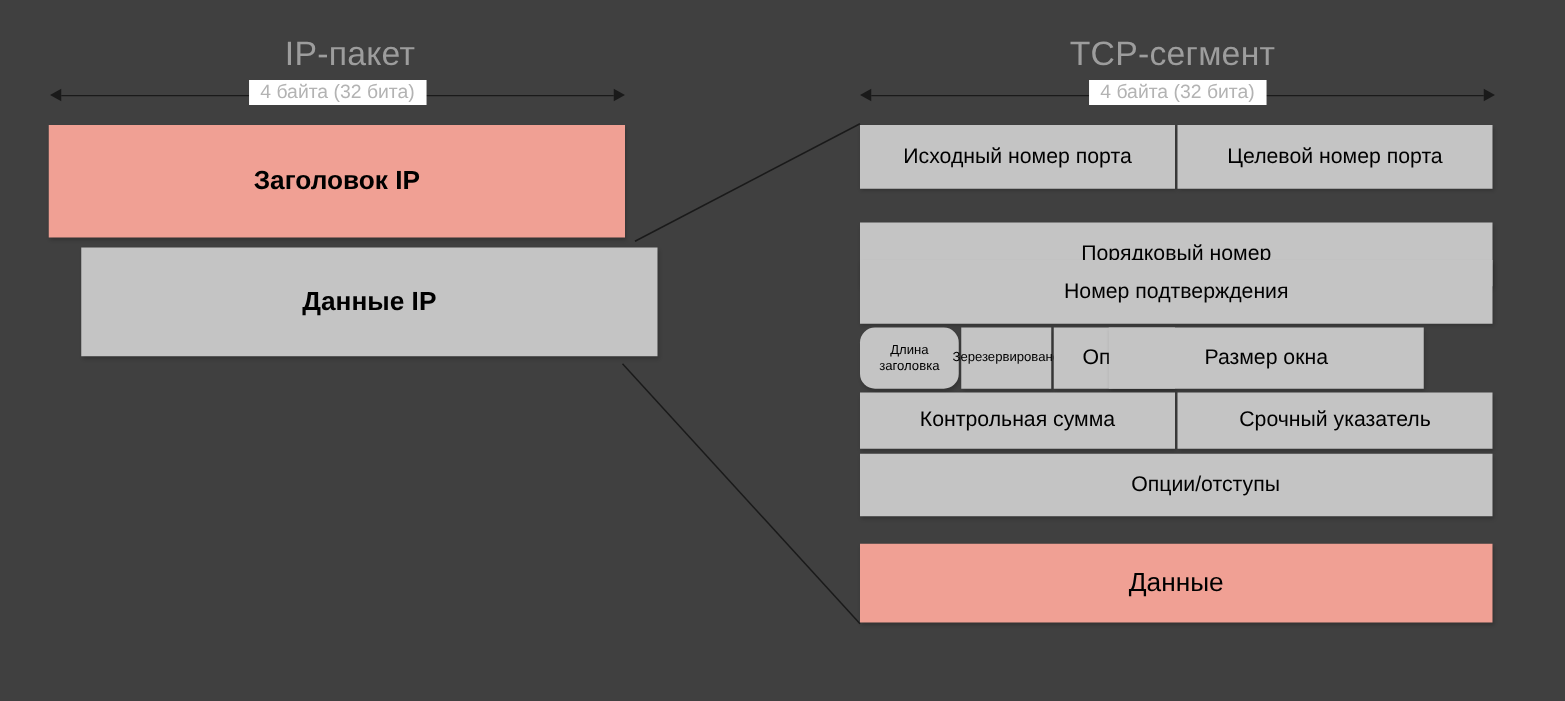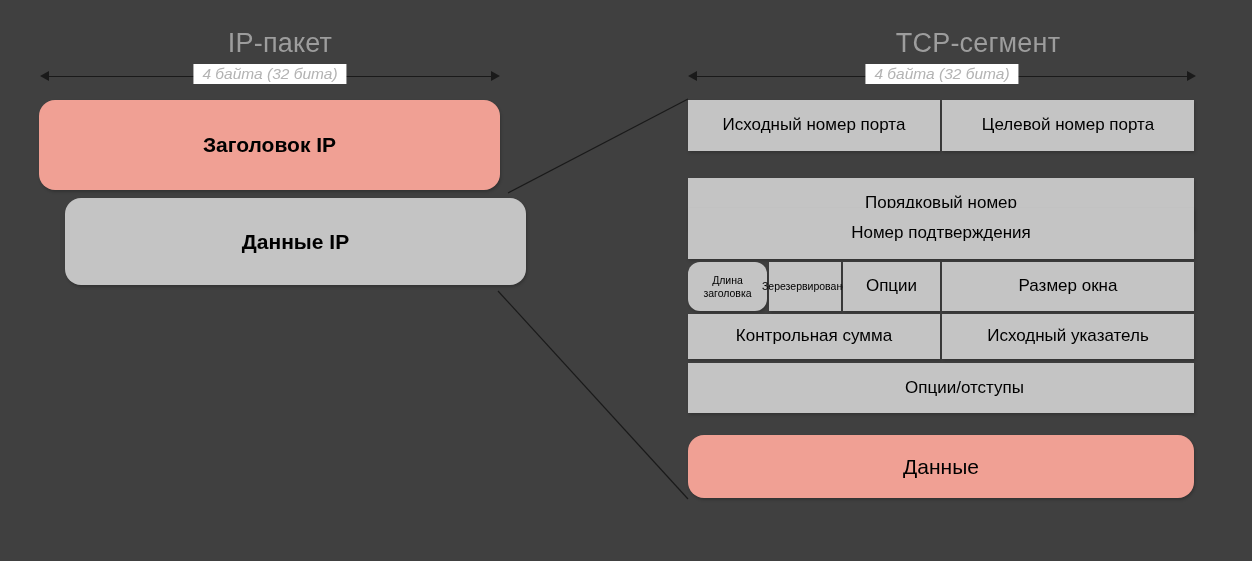--- a/index.html
+++ b/index.html
@@ -24,27 +24,26 @@
   .section-title {
     position: absolute;
     font-size: 27px;
     font-weight: 400;
     color: #9d9d9d;
     text-align: center;
     letter-spacing: 0.2px;
     white-space: nowrap;
   }
   #title-ip  { left: 0px;   top: 28px; width: 560px; }
-  #title-tcp { left: 724px; top: 28px; width: 508px; }
+  #title-tcp { left: 684px; top: 28px; width: 508px; }
 
   
   .ruler {
     position: absolute;
     height: 20px;
-    font-style: italic;
   }
   .ruler .bar {
     position: absolute;
     top: 9px;
     height: 1px;
     background: #1a1a1a;
   }
   .ruler .head {
     position: absolute;
     top: 4px;
@@ -73,21 +72,20 @@
   .block {
     position: absolute;
     box-sizing: border-box;
     display: flex;
     align-items: center;
     justify-content: center;
     text-align: center;
     color: #000000;
     background: #c4c4c4;
     box-shadow: 1px 2px 3px rgba(0,0,0,0.22);
-    border-radius: 16px;
   }
   .block.salmon { background: #f0a094; }
 
   
   #ip-header {
     left: 39px; top: 100px; width: 461px; height: 90px;
     font-size: 21px; font-weight: bold;
   }
   #ip-data {
     left: 39px; top: 198px; width: 461px; height: 87px;
@@ -153,24 +151,24 @@
   <div class="cell" style="left:688px; top:100px; width:252px; height:51px;">Исходный номер порта</div>
   <div class="cell" style="left:942px; top:100px; width:252px; height:51px;">Целевой номер порта</div>
 
   <div class="cell" style="left:688px; top:154px; width:506px; height:51px;margin-top:24px;">Порядковый номер</div>
 
   <div class="cell" style="left:688px; top:208px; width:506px; height:51px;">Номер подтверждения</div>
 
   <div class="cell tiny" style="left:688px; top:262px; width:79px; height:49px;border-radius:12px;">Длина заголовка</div>
   <div class="cell tiny" style="left:769px; top:262px; width:72px; height:49px;">Зерезервировано</div>
   <div class="cell" style="left:843px; top:262px; width:97px; height:49px;">Опции</div>
-  <div class="cell" style="left:942px; top:262px; width:252px; height:49px;">Размер окна</div>
+  <div class="cell" style="left:887px; top:262px; width:252px; height:49px;">Размер окна</div>
 
   <div class="cell" style="left:688px; top:314px; width:252px; height:45px;">Контрольная сумма</div>
-  <div class="cell" style="left:942px; top:314px; width:252px; height:45px;">Исходный указатель</div>
+  <div class="cell" style="left:942px; top:314px; width:252px; height:45px;">Срочный указатель</div>
 
   <div class="cell" style="left:688px; top:363px; width:506px; height:50px;padding-left:47px;">Опции/отступы</div>
 
   <div class="block salmon" id="tcp-data">Данные</div>
 
   <svg id="connectors" viewBox="0 0 1252 561">
     <line x1="508" y1="193" x2="688" y2="99" stroke="#1a1a1a" stroke-width="1.2"></line>
     <line x1="498" y1="291" x2="688" y2="499" stroke="#1a1a1a" stroke-width="1.2"></line>
   </svg>
 

